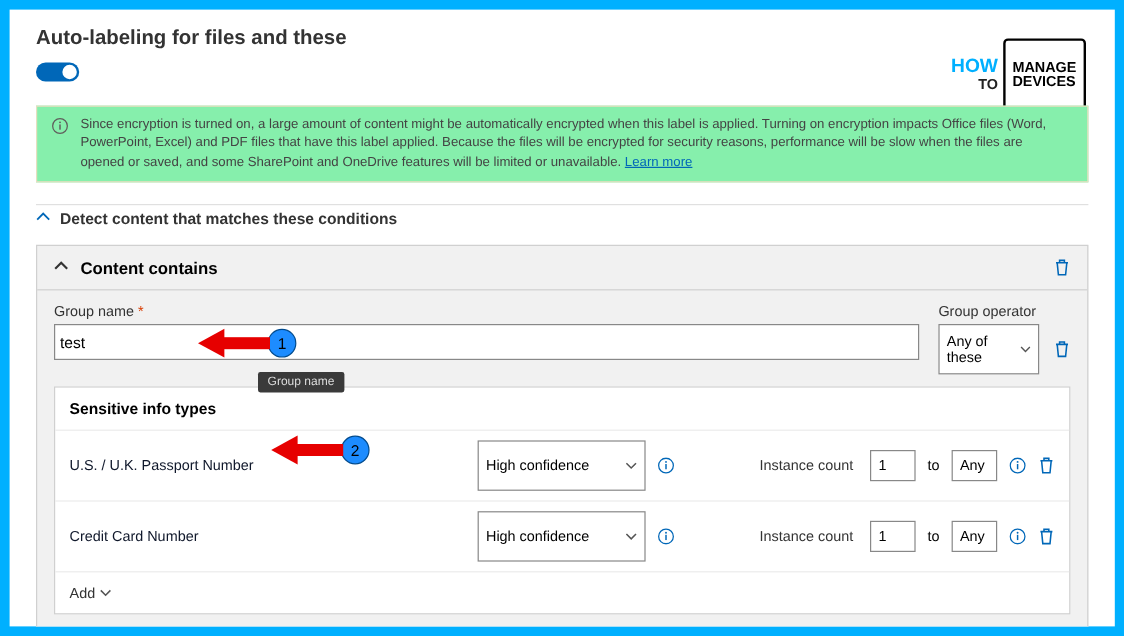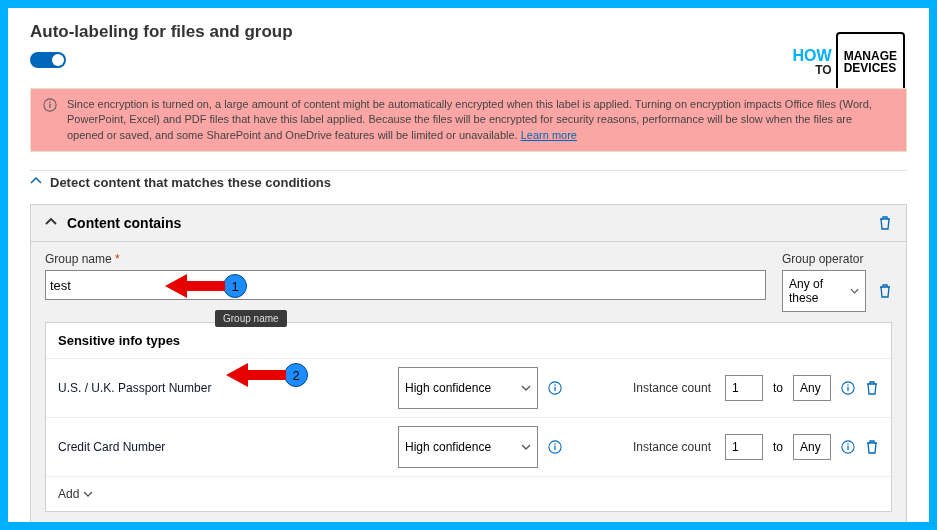--- a/index.html
+++ b/index.html
@@ -6,21 +6,21 @@
   body { margin: 0; background: #00b0ff; padding: 8px; }
   .app { background: #fff; width: 921px; height: 514px; margin: 0 auto; padding: 14px 22px; overflow: hidden; position: relative; }
   .page-title { font-size: 17px; font-weight: 600; color: #333; margin: 0 0 10px 0; }
   .toggle { width: 36px; height: 16px; border-radius: 8px; background: #0067b8; position: relative; cursor: pointer; }
   .toggle .knob { position: absolute; width: 12px; height: 12px; border-radius: 50%; background: #fff; top: 2px; right: 2px; }
   .logo { position: absolute; top: 24px; right: 24px; display: flex; align-items: center; gap: 4px; }
   .logo .how { font-weight: 800; font-size: 16px; color: #00b0ff; line-height: 14px; }
   .logo .to { font-weight: 800; font-size: 12px; color: #222; }
   .logo .box { border: 2px solid #000; border-radius: 4px; padding: 16px 6px; font-weight: 900; font-size: 12px; line-height: 12px; border-bottom-width: 4px; }
   .content-wrap { margin-top: 20px; }
-  .info-banner { background: #fca5a5; border: 1px solid #e6dfc0; padding: 8px 28px 8px 36px; font-size: 11px; color: #444; position: relative; line-height: 1.4; margin-bottom: 18px; }
+  .info-banner { background: #86efac; border: 1px solid #e6dfc0; padding: 8px 28px 8px 36px; font-size: 11px; color: #444; position: relative; line-height: 1.4; margin-bottom: 18px; }
   .info-banner .info-icon { position: absolute; left: 12px; top: 9px; width: 14px; height: 14px; }
   .info-banner a { color: #0067b8; text-decoration: underline; }
   .section-header { display: flex; align-items: center; gap: 8px; padding: 4px 0; font-size: 13px; font-weight: 600; color: #333; }
   .chev-up { color: #0067b8; }
   .panel { border: 1px solid #d0d0d0; background: #f1f1f1; margin-top: 10px; }
   .panel-header { display: flex; justify-content: space-between; align-items: flex-start; padding: 10px 14px; border-bottom: 1px solid #d0d0d0; }
   .panel-header .title { display:flex; align-items:center; gap:10px; font-size: 14px; font-weight: 700; }
   .trash-icon { width: 14px; height: 16px; color: #0067b8; cursor: pointer; }
   .group-row { padding: 10px 14px; }
   .group-row .top { display: flex; gap: 16px; }
@@ -59,21 +59,21 @@
     <div style="text-align:right">
       <div class="how">HOW</div>
       <div class="to">TO</div>
     </div>
     <div class="box">
       <div>MANAGE</div>
       <div>DEVICES</div>
     </div>
   </div>
 
-  <h2 class="page-title">Auto-labeling for files and group</h2>
+  <h2 class="page-title">Auto-labeling for files and these</h2>
 
   <div class="toggle">
     <div class="knob"></div>
   </div>
 
   <div class="content-wrap">
 
     <div class="info-banner">
       <svg class="info-icon" viewBox="0 0 16 16">
           <circle cx="8" cy="8" r="7" fill="none" stroke="#605e5c" stroke-width="1.2"></circle>

